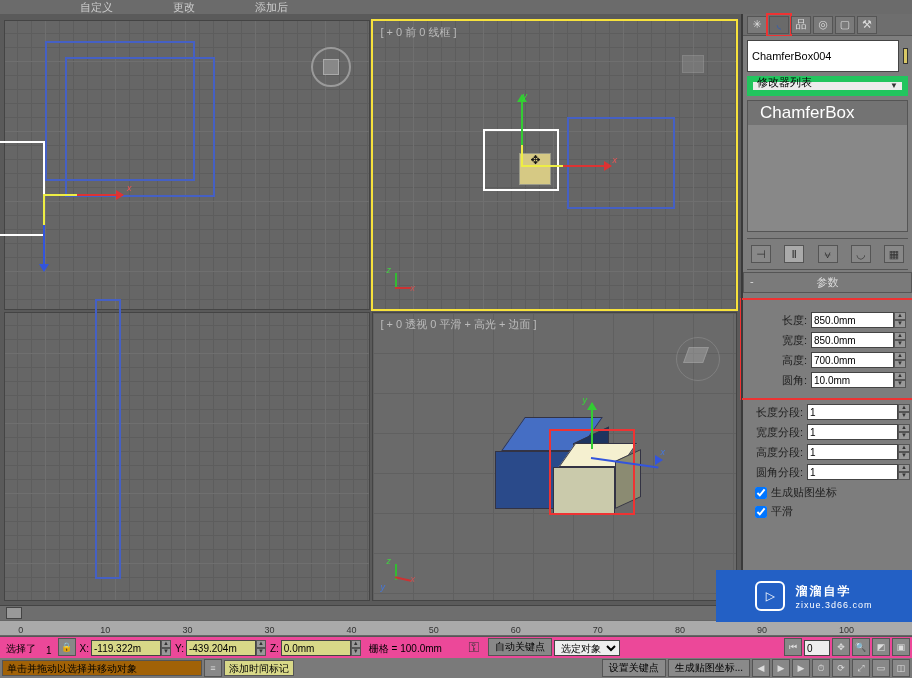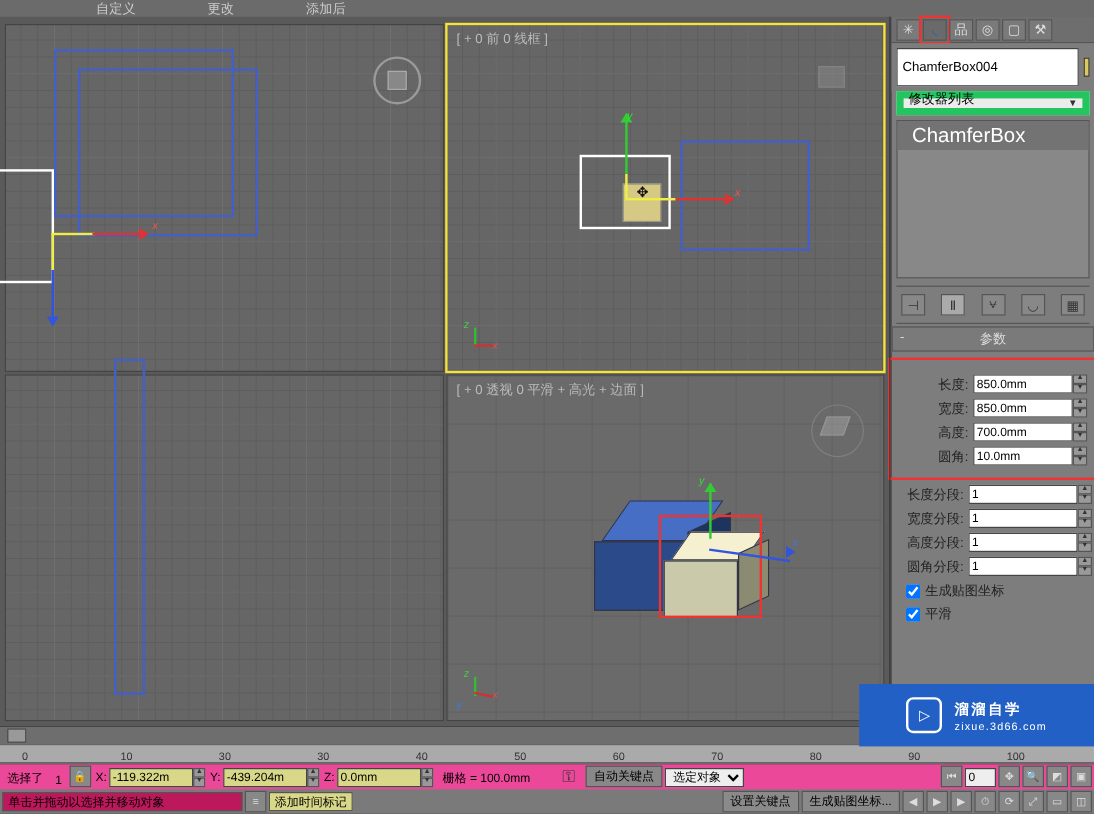--- a/index.html
+++ b/index.html
@@ -430,21 +430,21 @@
       <span style="flex:1"></span>
       <span class="nav-tool">⏮</span>
       <input class="key-filter-select" style="width: 26px;" value="0">
       <span class="nav-tool">✥</span>
       <span class="nav-tool">🔍</span>
       <span class="nav-tool">◩</span>
       <span class="nav-tool">▣</span>
     </div>
 
     <div class="status-row2">
-      <span class="stat-label" style="flex:0 0 200px;background:#be185d;border:1px solid #555;height:16px;padding:1px 4px;">单击并拖动以选择并移动对象</span>
+      <span class="stat-label" style="flex:0 0 200px;background:#a16207;border:1px solid #555;height:16px;padding:1px 4px;">单击并拖动以选择并移动对象</span>
       <span class="nav-tool">≡</span>
       <span class="stat-label" style="background:#d8d888;border:1px solid #555;height:16px;padding:1px 4px;">添加时间标记</span>
       <span style="flex:1"></span>
       <button class="btn-sm">设置关键点</button>
       <button class="btn-sm">生成贴图坐标...</button>
       <span class="nav-tool">◀</span>
       <span class="nav-tool">▶</span>
       <span class="nav-tool">▶</span>
       <span class="nav-tool">⏱</span>
       <span class="nav-tool">⟳</span>

